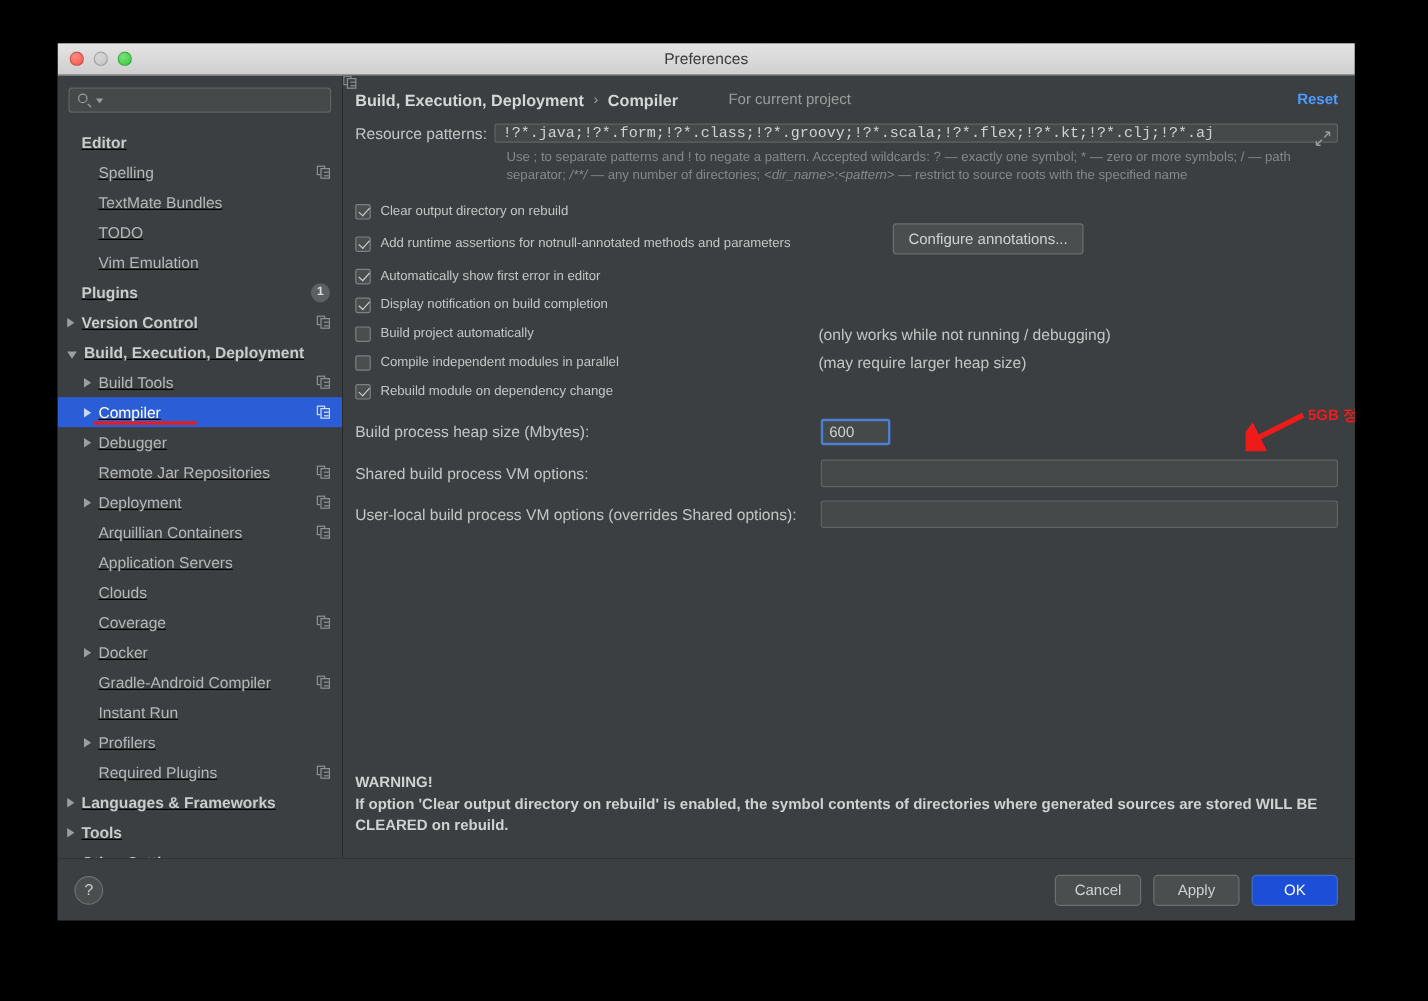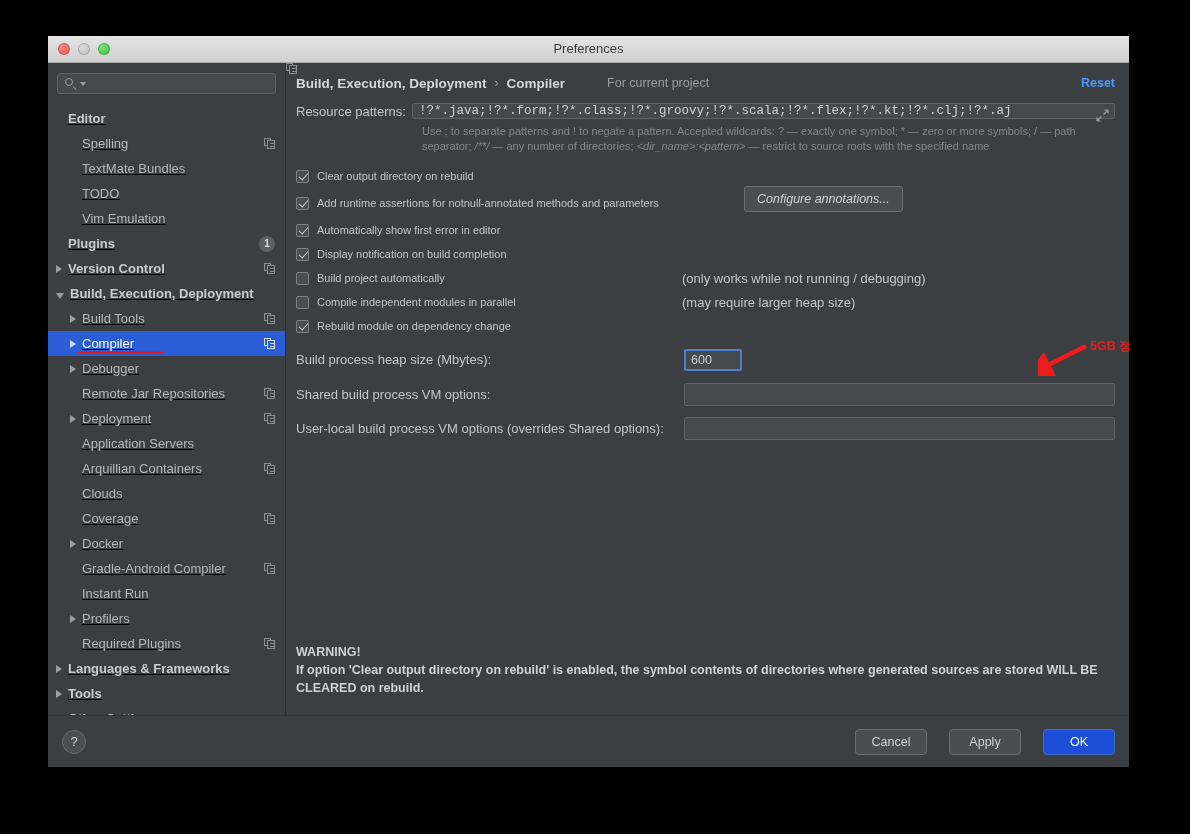--- a/index.html
+++ b/index.html
@@ -393,21 +393,20 @@
     color: #cfd2d2;
     font-size: 12.5px;
     font-family: "Liberation Sans", sans-serif;
     padding: 5px 12px;
     cursor: pointer;
   }
   .cfg-annot {
     position: absolute;
     left: 448px;
     top: -2px;
-    font-style: italic;
   }
 
   .fieldrow {
     display: flex;
     align-items: center;
     margin-top: 14px;
     position: relative;
   }
   .fieldrow .flabel {
     font-size: 13px;
@@ -494,21 +493,21 @@
     color: #cfd2d2;
     font-size: 13px;
     display: flex;
     align-items: center;
     justify-content: center;
     cursor: pointer;
   }
   .footer-right {
     margin-left: auto;
     display: flex;
-    gap: 22px;
+    gap: 10px;
     align-items: flex-end;
   }
   .fbtn {
     min-width: 72px;
     height: 26px;
     background: #4a4e4f;
     border: 1px solid #6a6f6f;
     border-radius: 4px;
     color: #cfd2d2;
     font-size: 12.5px;
@@ -640,32 +639,32 @@
               <span class="copy-icon">
                 <span class="b back"></span>
                 <span class="b front">
                   <span class="line" style="top:2px"></span>
                   <span class="line" style="top:4.5px"></span>
                 </span>
               </span>
             </div>
             <div class="tree-row ind1">
               <span class="arrow blank"></span>
+              <span class="tree-label">Arquillian Containers</span>
+              <span class="copy-icon">
+                <span class="b back"></span>
+                <span class="b front">
+                  <span class="line" style="top:2px"></span>
+                  <span class="line" style="top:4.5px"></span>
+                </span>
+              </span>
+            </div>
+            <div class="tree-row ind1">
+              <span class="arrow blank"></span>
               <span class="tree-label">Application Servers</span>
-            </div>
-            <div class="tree-row ind1">
-              <span class="arrow blank"></span>
-              <span class="tree-label">Arquillian Containers</span>
-              <span class="copy-icon">
-                <span class="b back"></span>
-                <span class="b front">
-                  <span class="line" style="top:2px"></span>
-                  <span class="line" style="top:4.5px"></span>
-                </span>
-              </span>
             </div>
             <div class="tree-row ind1">
               <span class="arrow blank"></span>
               <span class="tree-label">Clouds</span>
             </div>
             <div class="tree-row ind1">
               <span class="arrow blank"></span>
               <span class="tree-label">Coverage</span>
               <span class="copy-icon">
                 <span class="b back"></span>

